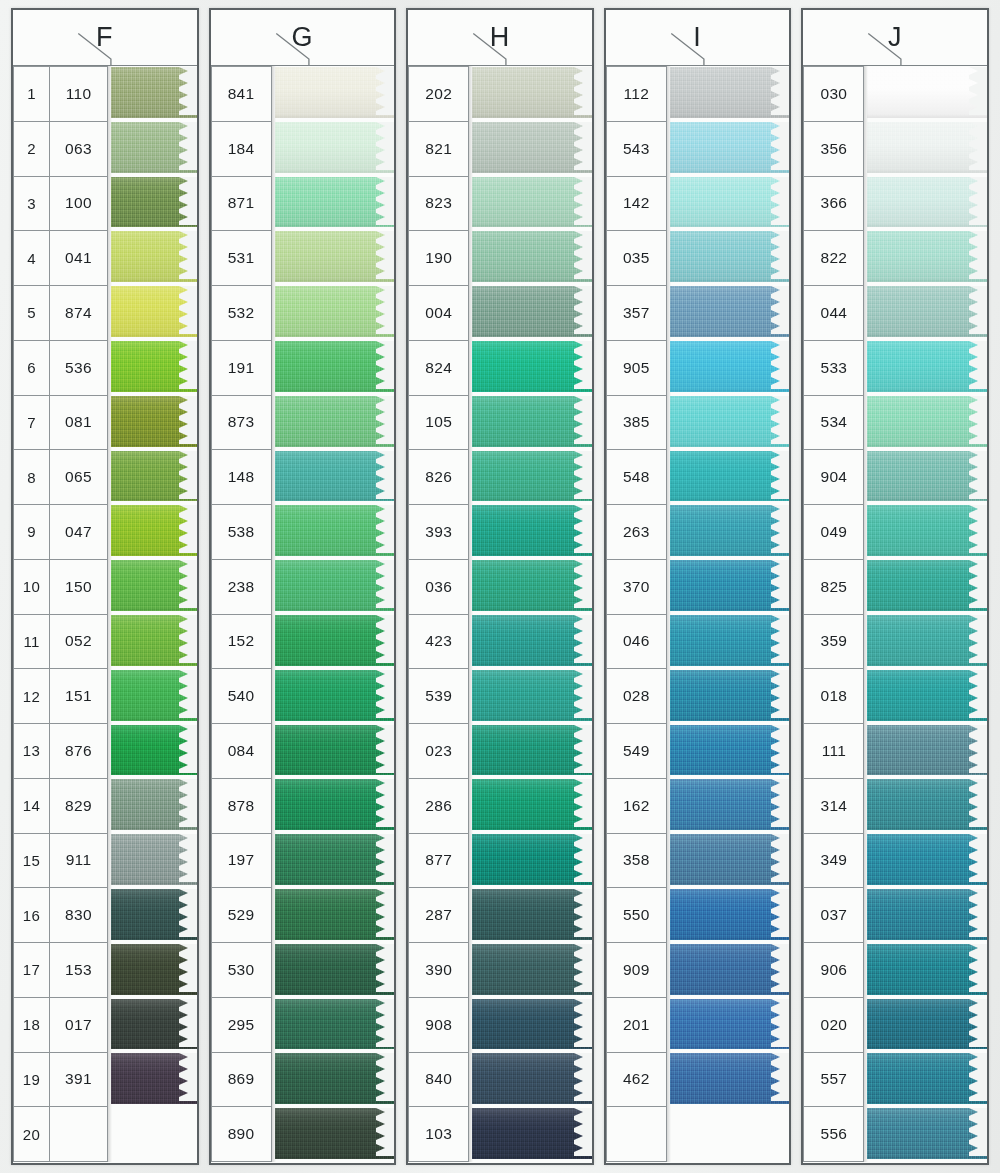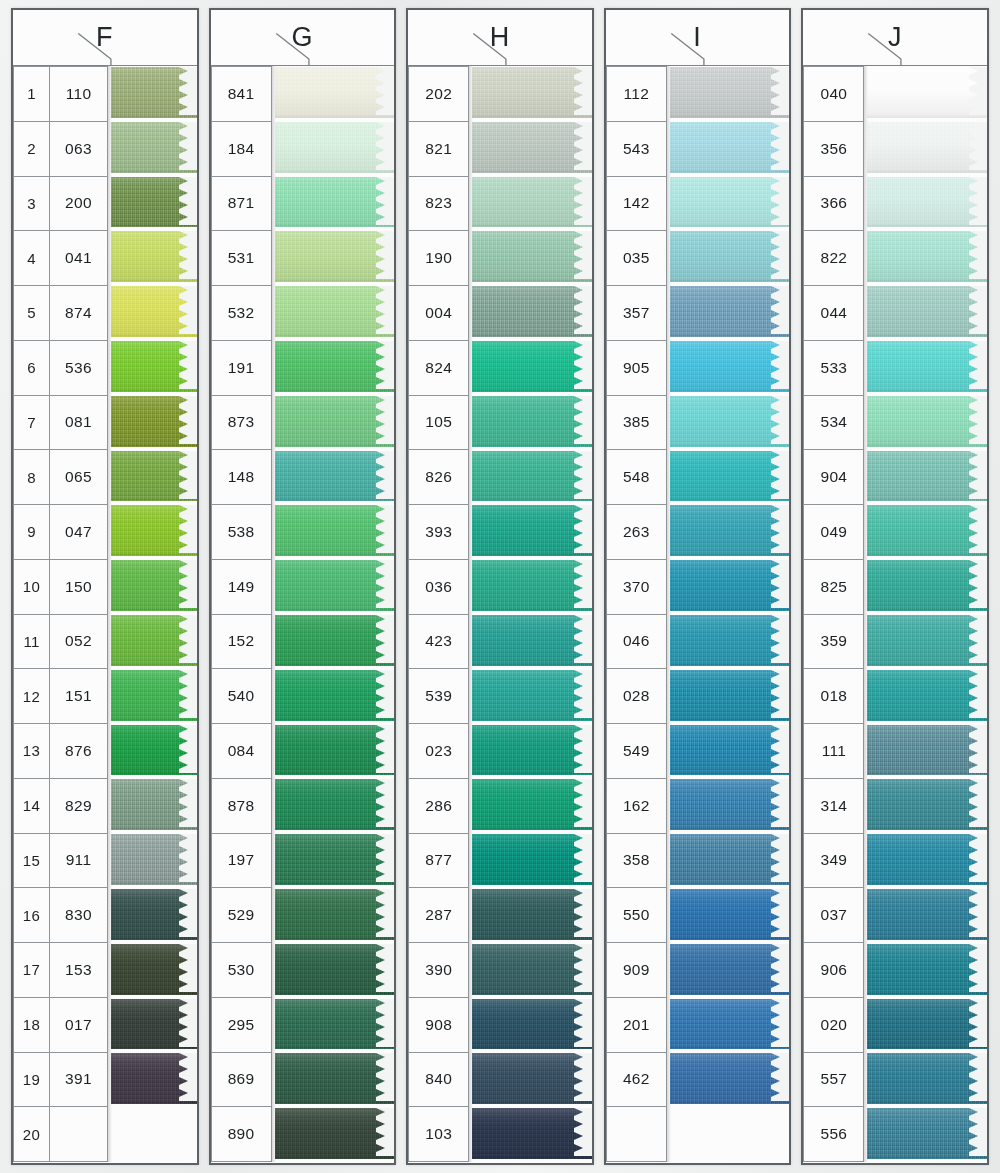--- a/index.html
+++ b/index.html
@@ -181,21 +181,21 @@
           <div class="cell">15</div>
           <div class="cell">16</div>
           <div class="cell">17</div>
           <div class="cell">18</div>
           <div class="cell">19</div>
           <div class="cell">20</div>
         </div>
         <div class="labelcol codecol">
           <div class="cell">110</div>
           <div class="cell">063</div>
-          <div class="cell">200</div>
+          <div class="cell">100</div>
           <div class="cell">041</div>
           <div class="cell">874</div>
           <div class="cell">536</div>
           <div class="cell">081</div>
           <div class="cell">065</div>
           <div class="cell">047</div>
           <div class="cell">150</div>
           <div class="cell">052</div>
           <div class="cell">151</div>
           <div class="cell">876</div>
@@ -339,21 +339,21 @@
         <div class="labelcol codecol wide">
           <div class="cell">841</div>
           <div class="cell">184</div>
           <div class="cell">871</div>
           <div class="cell">531</div>
           <div class="cell">532</div>
           <div class="cell">191</div>
           <div class="cell">873</div>
           <div class="cell">148</div>
           <div class="cell">538</div>
-          <div class="cell">149</div>
+          <div class="cell">238</div>
           <div class="cell">152</div>
           <div class="cell">540</div>
           <div class="cell">084</div>
           <div class="cell">878</div>
           <div class="cell">197</div>
           <div class="cell">529</div>
           <div class="cell">530</div>
           <div class="cell">295</div>
           <div class="cell">869</div>
           <div class="cell">890</div>
@@ -793,21 +793,21 @@
     <div class="panel">
       <div class="panel-frame"></div>
       <div class="panel-head">
         <svg class="head-pointer" preserveAspectRatio="none" viewBox="0 0 180 56">
           <path d="M 64 24 L 96 50 L 96 56" stroke="#7a8083" stroke-width="1.3" fill="none"></path>
         </svg>
         <div class="panel-letter">J</div>
       </div>
       <div class="rows">
         <div class="labelcol codecol wide">
-          <div class="cell">040</div>
+          <div class="cell">030</div>
           <div class="cell">356</div>
           <div class="cell">366</div>
           <div class="cell">822</div>
           <div class="cell">044</div>
           <div class="cell">533</div>
           <div class="cell">534</div>
           <div class="cell">904</div>
           <div class="cell">049</div>
           <div class="cell">825</div>
           <div class="cell">359</div>

